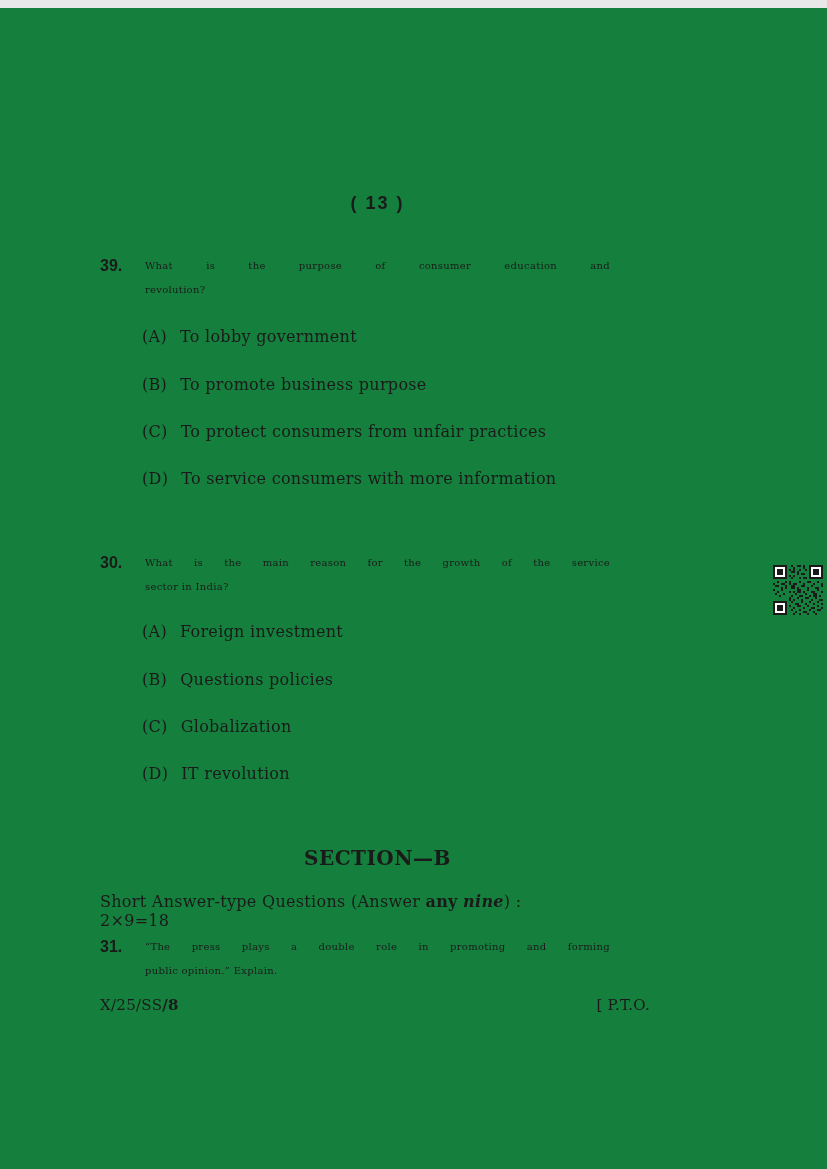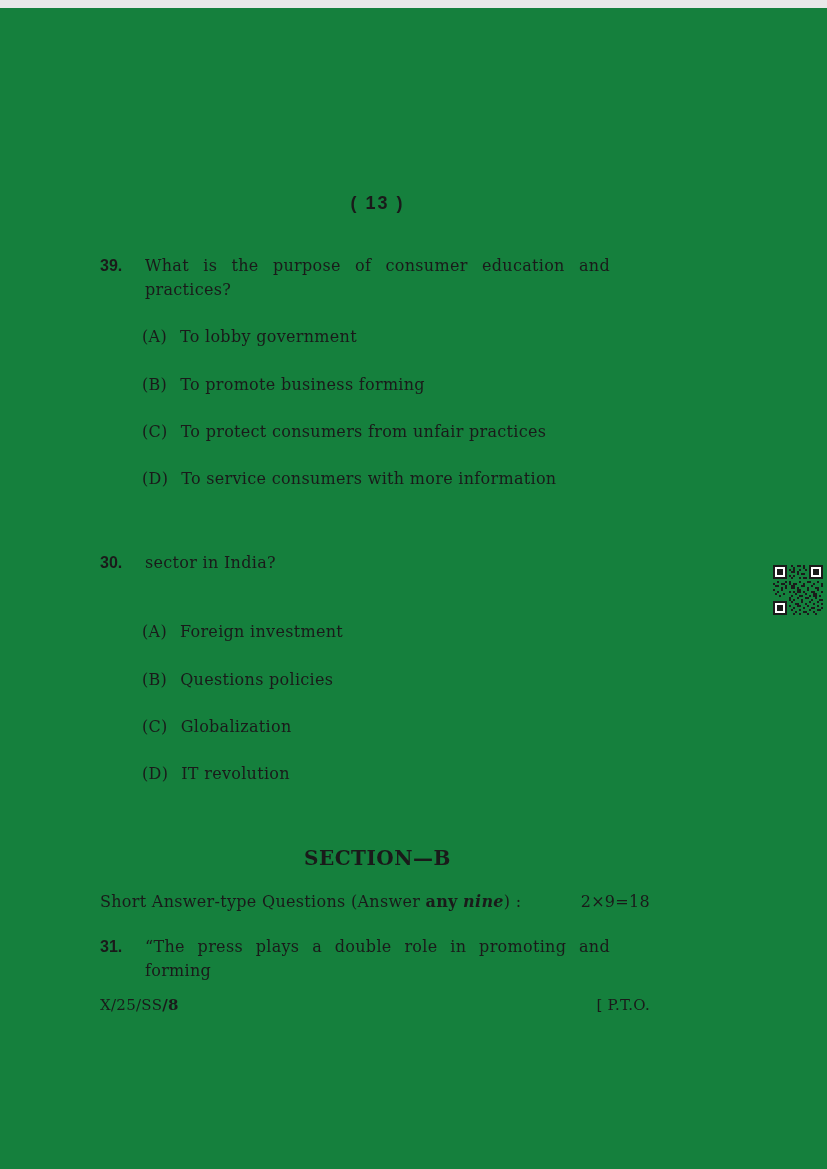--- a/index.html
+++ b/index.html
@@ -30,21 +30,21 @@
   .qnum {
     position: absolute; left: 0; top: 0;
     font-family: "Liberation Sans", sans-serif;
     font-weight: bold;
     font-size: 16px;
     line-height: 24px;
   }
   .qtext {
     margin-left: 45px;
     width: 465px;
-    font-size: 16px;
+    font-size: 10px;
     line-height: 24px;
     letter-spacing: 0.3px;
   }
   .justify-line {
     text-align: justify;
     text-align-last: justify;
     -moz-text-align-last: justify;
   }
 
   
@@ -68,20 +68,21 @@
     letter-spacing: 0.5px;
   }
   .instr-row {
     left: 100px; top: 884px; width: 550px;
     display: flex;
     justify-content: space-between;
     align-items: flex-start;
     font-size: 16px;
     letter-spacing: 0.3px;
     white-space: nowrap;
+    flex-direction: column;
   }
   .instr-row b.it { font-style: italic; }
 
   
   .footer-row {
     left: 100px; top: 988px; width: 550px;
     display: flex;
     justify-content: space-between;
     align-items: flex-end;
     font-size: 15px;
@@ -99,44 +100,45 @@
 <body>
 
 <div class="page">
 
   <div class="abs pageno">( 13 )</div>
 
   <div class="abs q" style="top:246px">
     <span class="qnum">39.</span>
     <div class="qtext">
       <div class="justify-line">What is the purpose of consumer education and</div>
-      <div>practices?</div>
+      <div>revolution?</div>
     </div>
   </div>
 
   <div class="abs opt" style="top:319px">
     <span class="lbl">(A)</span>
     <span>To lobby government</span>
   </div>
   <div class="abs opt" style="top:367px">
     <span class="lbl">(B)</span>
-    <span>To promote business forming</span>
+    <span>To promote business purpose</span>
   </div>
   <div class="abs opt" style="top:414px">
     <span class="lbl">(C)</span>
     <span>To protect consumers from unfair practices</span>
   </div>
   <div class="abs opt" style="top:461px">
     <span class="lbl">(D)</span>
     <span>To service consumers with more information</span>
   </div>
 
   <div class="abs q" style="top:543px">
     <span class="qnum">30.</span>
     <div class="qtext">
+      <div class="justify-line">What is the main reason for the growth of the service</div>
       <div>sector in India?</div>
     </div>
   </div>
 
   <div class="abs opt" style="top:614px">
     <span class="lbl">(A)</span>
     <span>Foreign investment</span>
   </div>
   <div class="abs opt" style="top:662px">
     <span class="lbl">(B)</span>
@@ -264,20 +266,21 @@
 
   <div class="abs instr-row">
     <div><span>Short Answer-type Questions (Answer </span><b>any</b> <b class="it">nine</b><span>) :</span></div>
     <div>2×9=18</div>
   </div>
 
   <div class="abs q" style="top:927px">
     <span class="qnum">31.</span>
     <div class="qtext">
       <div class="justify-line">“The press plays a double role in promoting and forming</div>
+      <div>public opinion.” Explain.</div>
     </div>
   </div>
 
   <div class="abs footer-row">
     <div><span>X/25/SS</span><b>/8</b></div>
     <div>[ P.T.O.</div>
   </div>
 
 </div>
 

